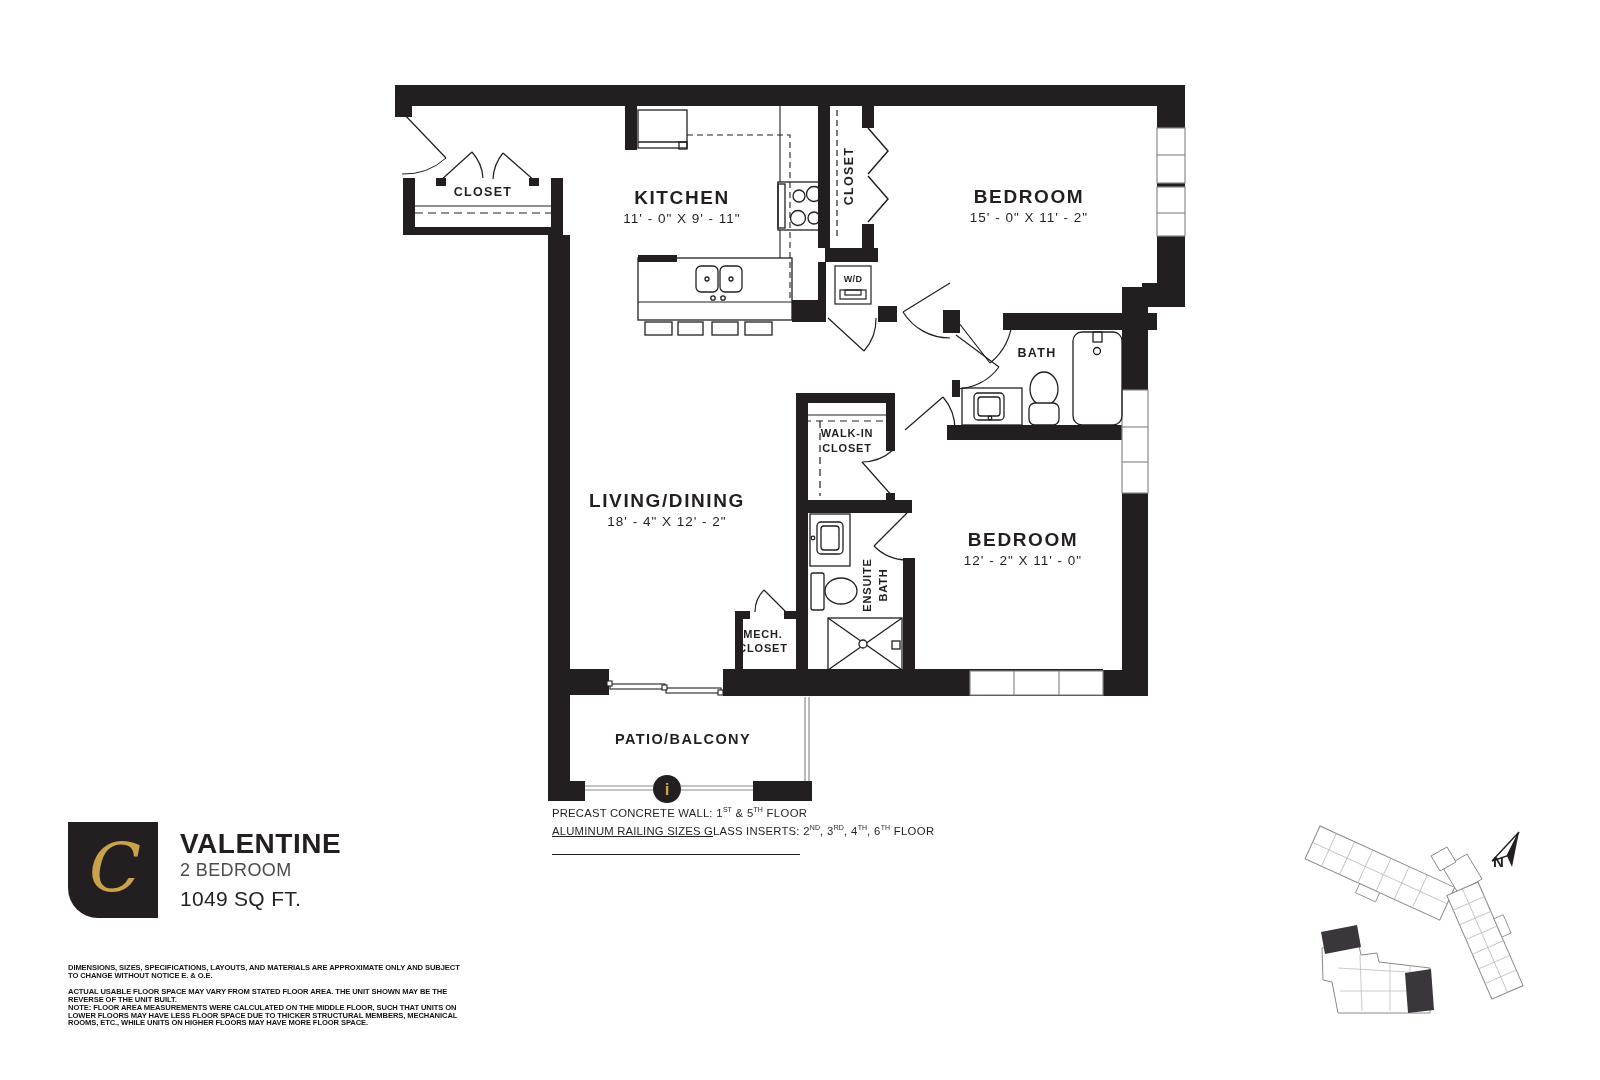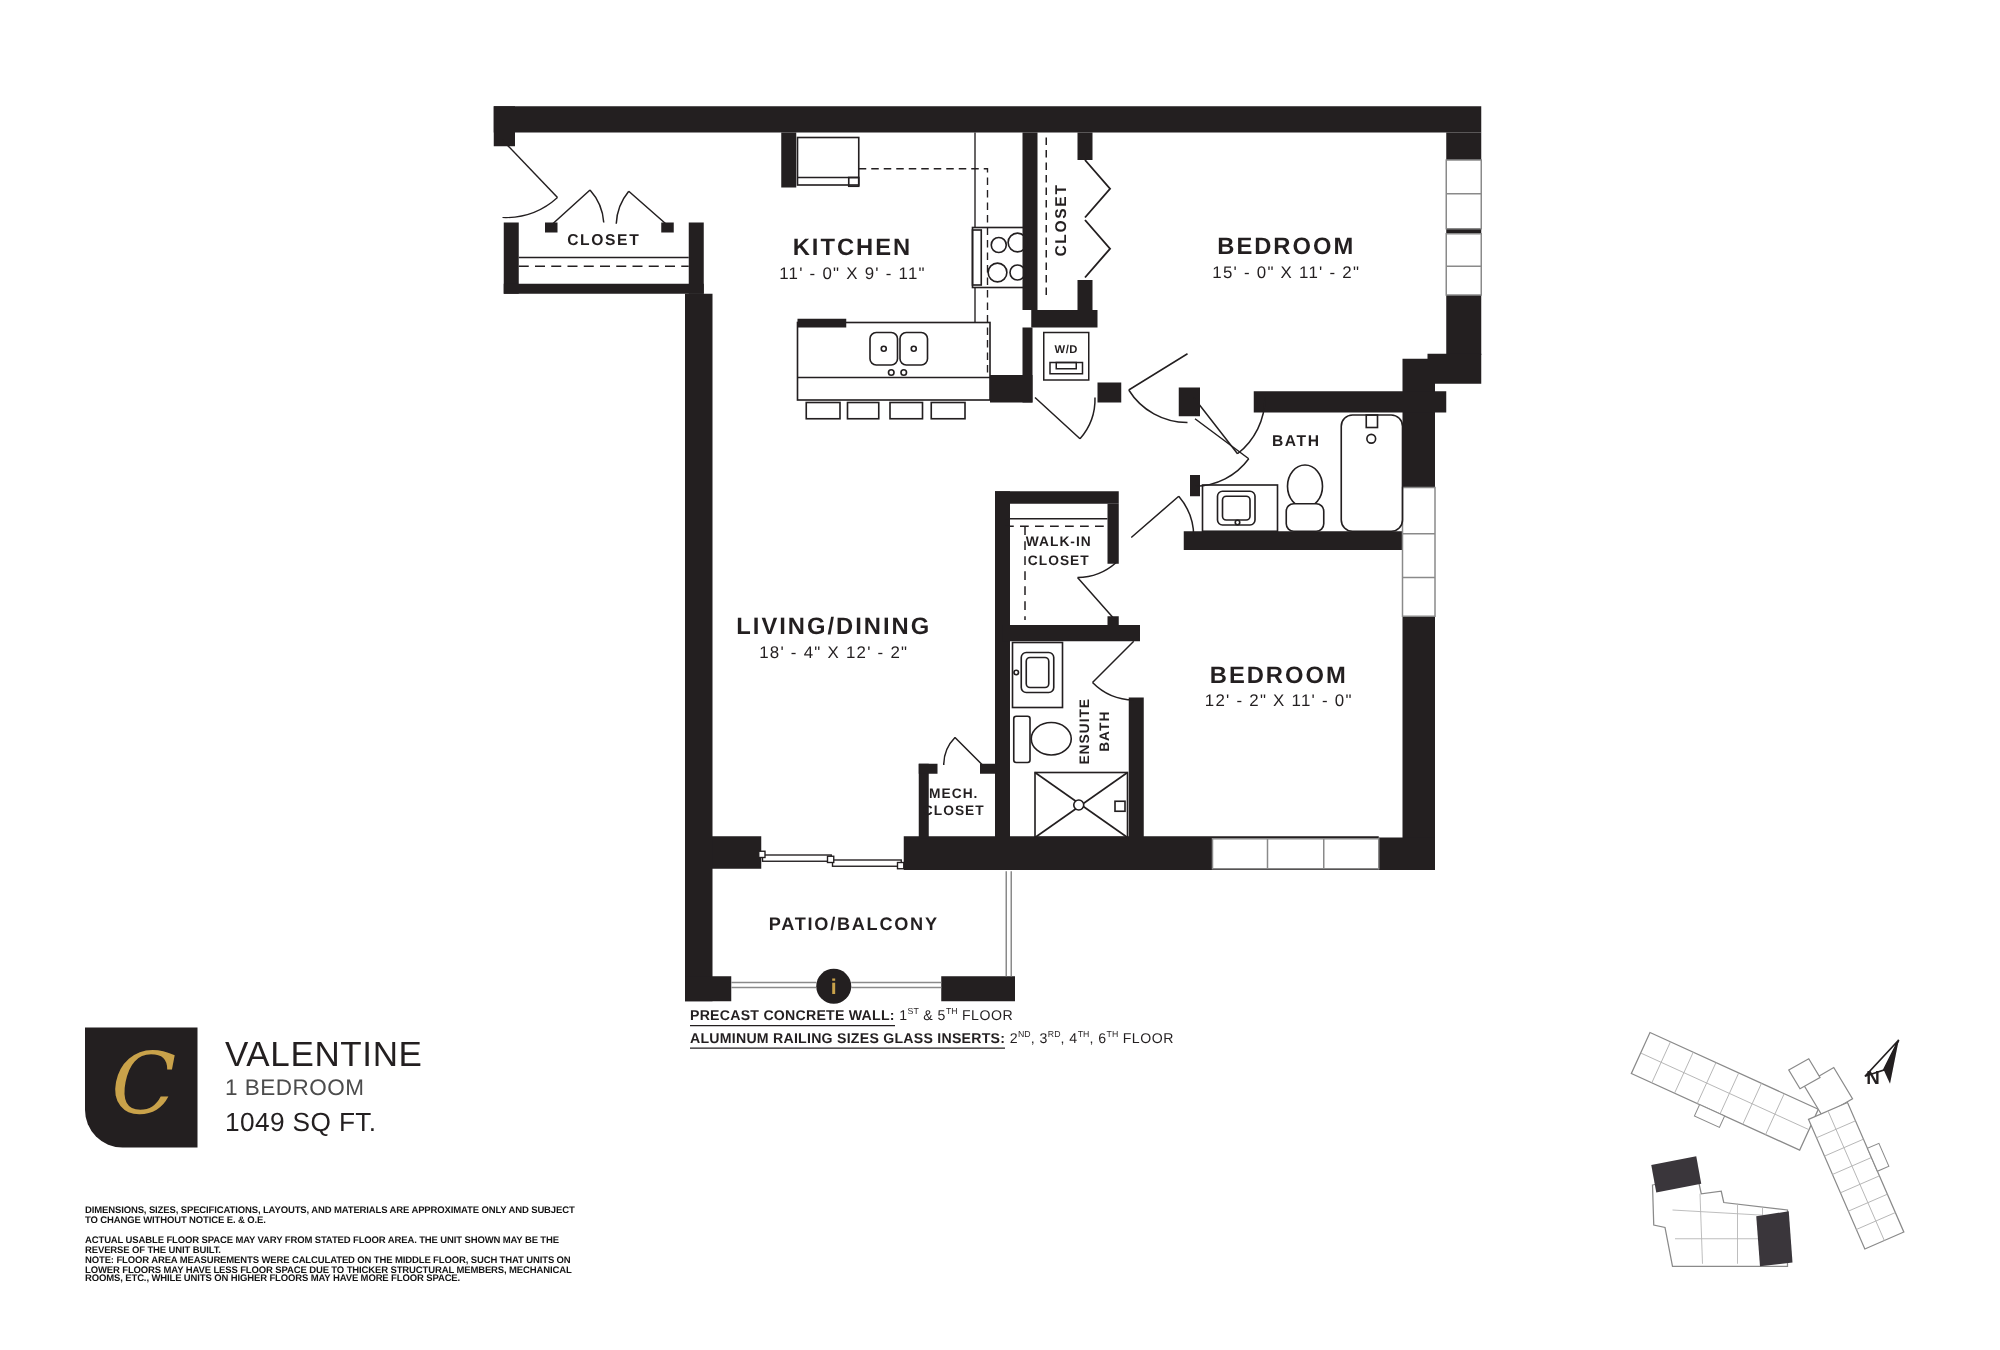--- a/index.html
+++ b/index.html
@@ -11,29 +11,29 @@
   .room-dims{font-family:"Liberation Sans",sans-serif;font-weight:400;font-size:13.5px;letter-spacing:1px;fill:#231f20;}
   .small-lab{font-family:"Liberation Sans",sans-serif;font-weight:700;font-size:12.5px;letter-spacing:1.3px;fill:#231f20;}
   .tiny-lab{font-family:"Liberation Sans",sans-serif;font-weight:700;font-size:11px;letter-spacing:.8px;fill:#231f20;}
   .wd-lab{font-family:"Liberation Sans",sans-serif;font-weight:700;font-size:9px;letter-spacing:.4px;fill:#231f20;}
   .patio-lab{font-family:"Liberation Sans",sans-serif;font-weight:700;font-size:14.5px;letter-spacing:1.4px;fill:#231f20;}
   .info-i{font-family:"Liberation Sans",sans-serif;font-weight:700;font-size:17px;}
   .north-n{font-family:"Liberation Sans",sans-serif;font-weight:700;font-size:15px;fill:#231f20;}
   
   #wall-notes{position:absolute;left:552px;top:806px;font-size:11.3px;letter-spacing:.2px;color:#231f20;}
   .note-line{margin:0 0 5px 0;white-space:nowrap;}
-  .note-label{font-weight:700;border-bottom:1.6px solid #231f20;padding-bottom:1px;}
+  .note-label{font-weight:400;border-bottom:1.6px solid #231f20;padding-bottom:17px;}
   .note-value{font-weight:400;letter-spacing:.4px;}
   .note-value sup{font-size:7px;letter-spacing:0;}
   
   #logo{position:absolute;left:68px;top:822px;width:90px;height:96px;background:#231f20;
         border-radius:0 0 0 30px;display:flex;align-items:center;justify-content:center;}
   #logo .glyph{font-family:"DejaVu Serif",serif;font-style:italic;font-weight:400;
         font-size:68px;line-height:1;color:#c9a24a;transform:translate(2px,-2px);}
-  #unit-name{position:absolute;left:180px;top:828px;font-size:28px;font-weight:400;letter-spacing:.5px;}
+  #unit-name{position:absolute;left:180px;top:828px;font-size:28px;font-weight:700;letter-spacing:.5px;}
   #unit-type{position:absolute;left:180px;top:860px;font-size:18px;font-weight:400;color:#4c4c4c;letter-spacing:.4px;}
   #unit-area{position:absolute;left:180px;top:887px;font-size:21px;font-weight:400;letter-spacing:.3px;}
   
   #disclaimer{position:absolute;left:68px;top:948px;width:392px;font-weight:700;
         font-size:7.6px;line-height:7.9px;letter-spacing:-.1px;color:#141414;}
   #disclaimer p{margin:0;white-space:pre-line;}
   #disclaimer p:first-child{margin-bottom:8px;margin-top:16px;}
 </style>
 </head>
 <body>
@@ -273,21 +273,21 @@
 
 <div id="wall-notes">
   <p class="note-line"><span class="note-label">PRECAST CONCRETE WALL:</span><span class="note-value"> 1<sup>ST</sup> &amp; 5<sup>TH</sup> FLOOR</span></p>
   <p class="note-line"><span class="note-label">ALUMINUM RAILING SIZES GLASS INSERTS:</span><span class="note-value"> 2<sup>ND</sup>, 3<sup>RD</sup>, 4<sup>TH</sup>, 6<sup>TH</sup> FLOOR</span></p>
 </div>
 
 <div id="logo">
   <span class="glyph">C</span>
 </div>
 <div id="unit-name">VALENTINE</div>
-<div id="unit-type">1 BEDROOM</div>
+<div id="unit-type">2 BEDROOM</div>
 <div id="unit-area">1049 SQ FT.</div>
 
 <div id="disclaimer">
   <p>DIMENSIONS, SIZES, SPECIFICATIONS, LAYOUTS, AND MATERIALS ARE APPROXIMATE ONLY AND SUBJECT TO CHANGE WITHOUT NOTICE E. &amp; O.E.</p>
   <p>ACTUAL USABLE FLOOR SPACE MAY VARY FROM STATED FLOOR AREA. THE UNIT SHOWN MAY BE THE REVERSE OF THE UNIT BUILT.
 NOTE: FLOOR AREA MEASUREMENTS WERE CALCULATED ON THE MIDDLE FLOOR, SUCH THAT UNITS ON LOWER FLOORS MAY HAVE LESS FLOOR SPACE DUE TO THICKER STRUCTURAL MEMBERS, MECHANICAL ROOMS, ETC., WHILE UNITS ON HIGHER FLOORS MAY HAVE MORE FLOOR SPACE.</p>
 </div>
 
 </div>
 

